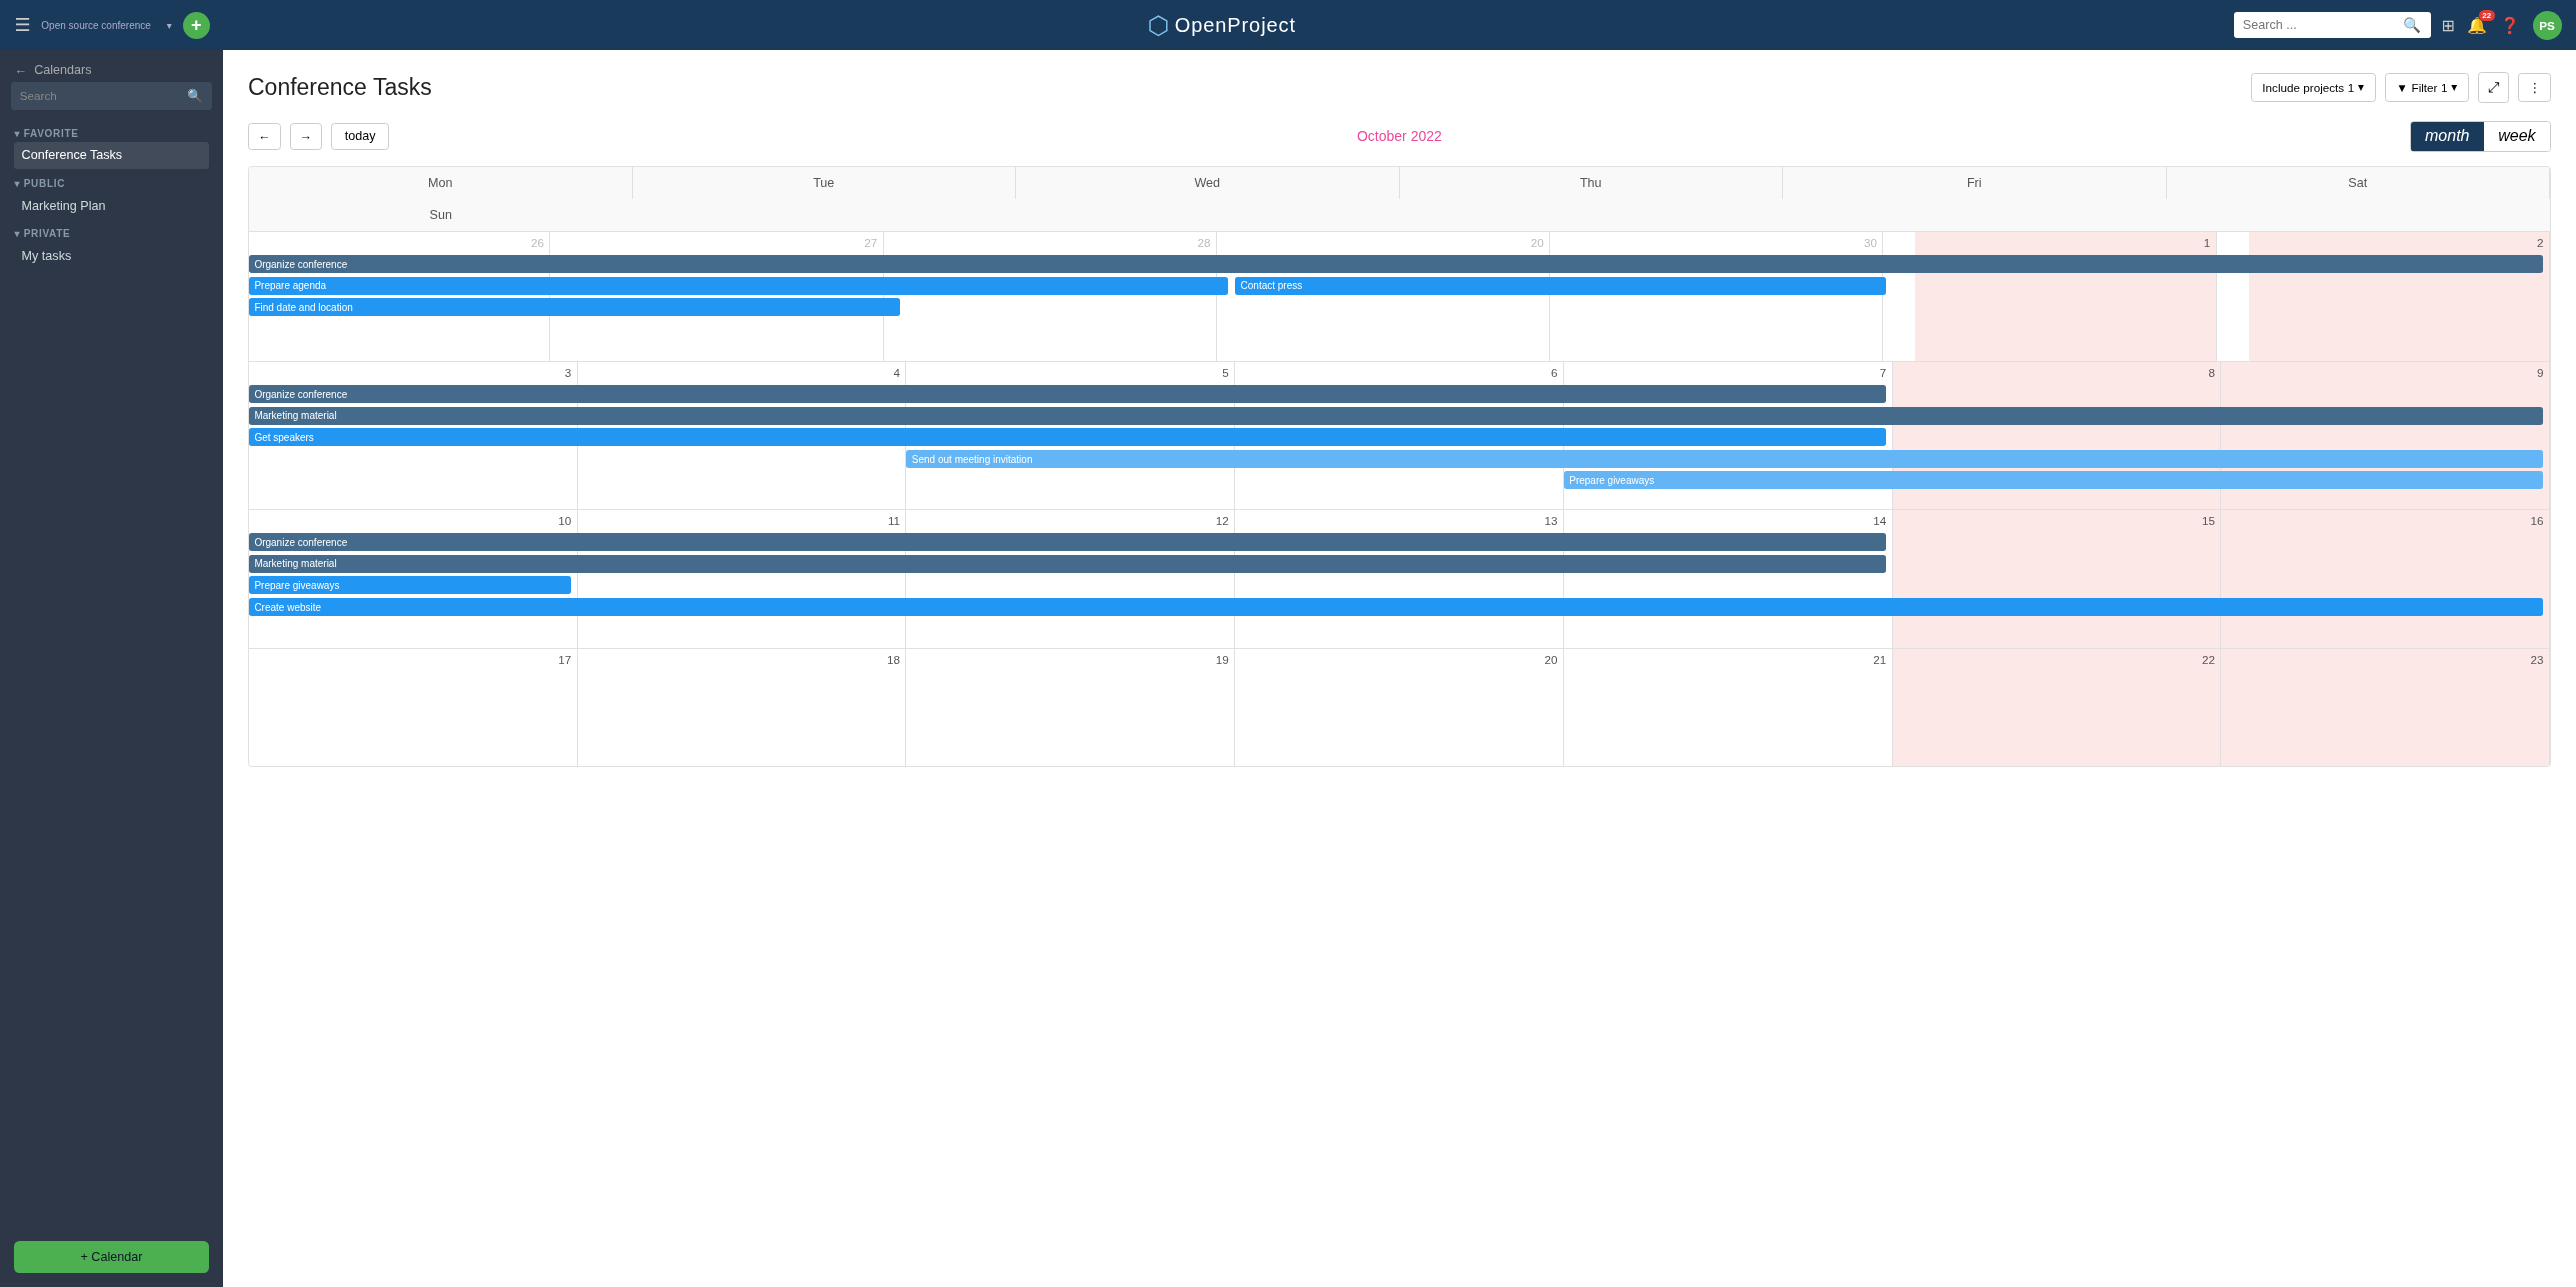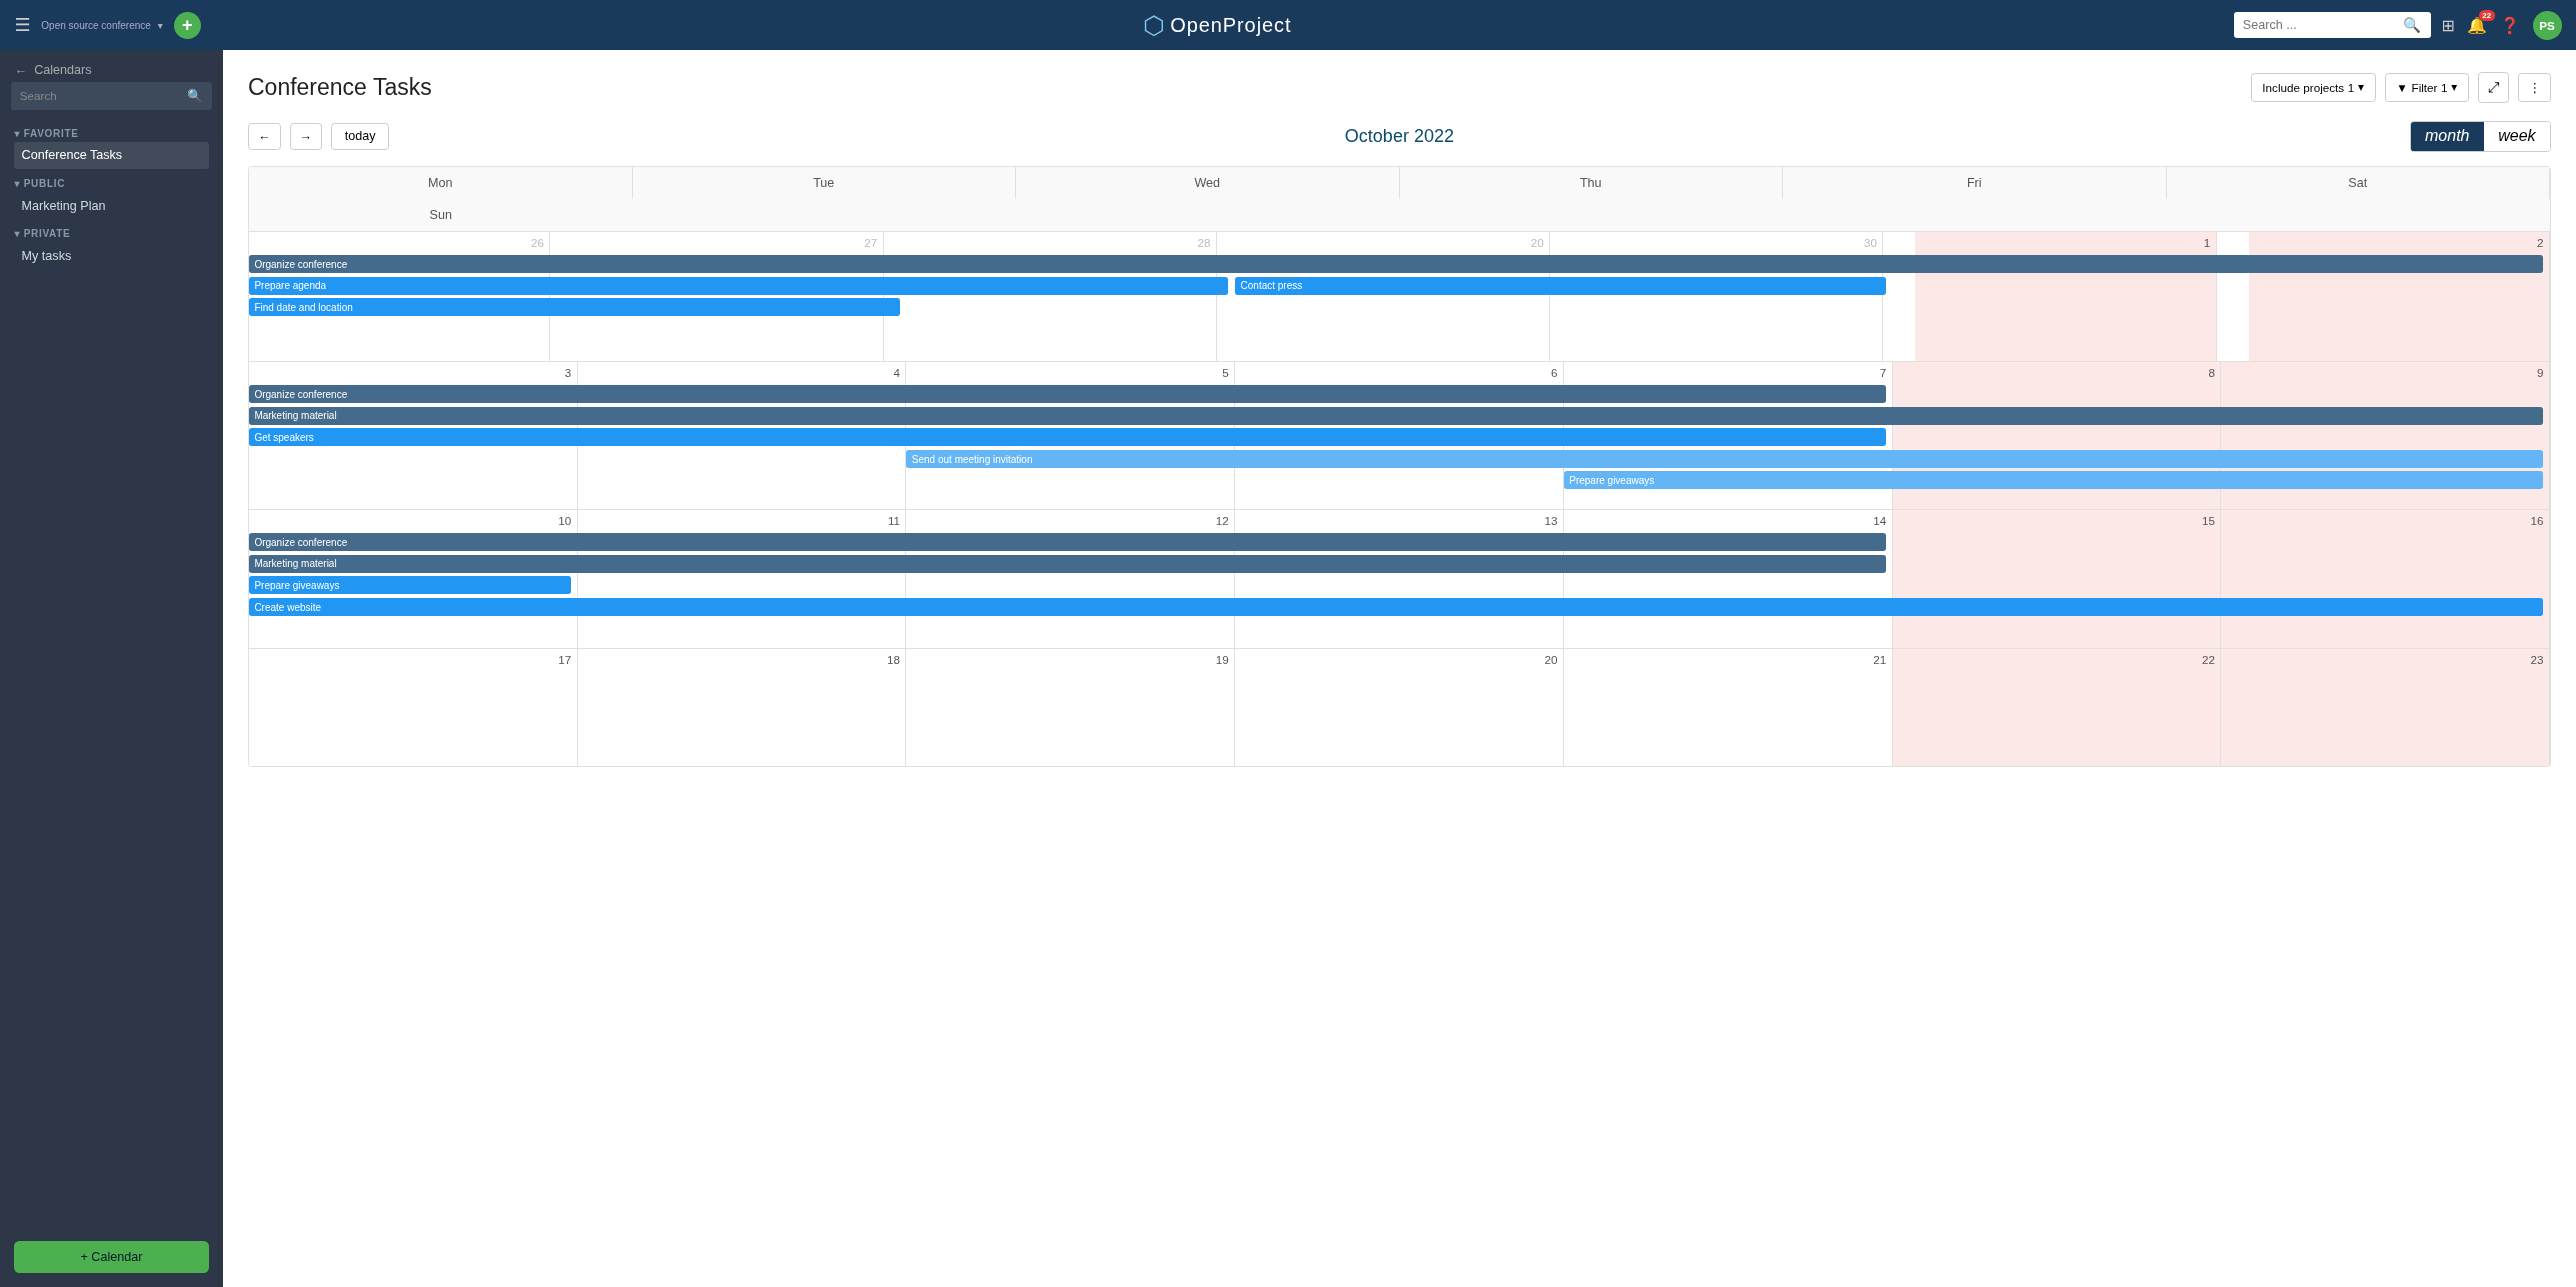--- a/index.html
+++ b/index.html
@@ -9,21 +9,21 @@
     .top-nav {
       background: #1a3a5c;
       height: 50px;
       display: flex;
       align-items: center;
       padding: 0 14.4px;
       gap: 10.8px;
       position: fixed; top: 0; left: 0; right: 0; z-index: 100;
     }
     .nav-hamburger { color: #ccc; cursor: pointer; font-size: 18px; }
-    .nav-project-name { color: #fff; font-size: 13.5px; display: flex; align-items: center; gap: 7px; cursor: pointer; }
+    .nav-project-name { color: #fff; font-size: 13.5px; display: flex; align-items: center; gap: 16px; cursor: pointer; }
     .nav-project-name span { font-size: 10px; color: #aac; }
     .nav-add-btn {
       width: 27px; height: 27px; background: #4caf50; border-radius: 50%;
       display: flex; align-items: center; justify-content: center;
       color: #fff; font-size: 18px; cursor: pointer; font-weight: bold;
     }
     .nav-logo { flex: 1; display: flex; justify-content: center; align-items: center; }
     .nav-logo-text { color: #fff; font-size: 20px; font-weight: 300; letter-spacing: 0.9px; }
     .nav-logo-icon { color: #81c5f0; font-size: 25px; margin-right: 5.4px; }
     .nav-search {
@@ -93,21 +93,21 @@
     }
     .three-dots-btn {
       border: 0.9px solid #ccc; border-radius: 3.6px; padding: 6.3px 9px;
       background: #fff; cursor: pointer; font-size: 12.6px;
     }
 
     
     .cal-nav { display: flex; align-items: center; gap: 9px; margin-bottom: 14.4px; }
     .cal-nav-btn { border: 0.9px solid #ccc; border-radius: 3.6px; padding: 5.4px 9px; background: #fff; cursor: pointer; font-size: 12.6px; }
     .cal-today-btn { border: 0.9px solid #ccc; border-radius: 3.6px; padding: 5.4px 12.6px; background: #fff; cursor: pointer; font-size: 12.6px; }
-    .cal-month-title { flex: 1; text-align: center; font-size: 18px; font-weight: 500; color: #0c4a6e; }
+    .cal-month-title { flex: 1; text-align: center; font-size: 14px; font-weight: 500; color: #ec4899; }
     .view-toggle { display: flex; border: 0.9px solid #ccc; border-radius: 3.6px; overflow: hidden; }
     .view-btn { padding: 5.4px 14.4px; font-size: 16px; background: #fff; border: none; cursor: pointer; font-style: italic; }
     .view-btn.active { background: #1a3a5c; color: #fff; }
 
     
     .cal-grid { border: 0.9px solid #e0e0e0; border-radius: 3.6px; overflow: hidden; }
     .cal-header-row { display: grid; grid-template-columns: repeat(6, 1fr); background: #f9f9f9; }
     .cal-day-header { text-align: center; padding: 9px 0; font-size: 12.6px; font-weight: 500; color: #555; border-right: 0.9px solid #e0e0e0; }
     .cal-day-header:last-child { border-right: none; }
     .day-num { font-size: 11.7px; color: #555; text-align: right; padding-bottom: 3.6px; }

